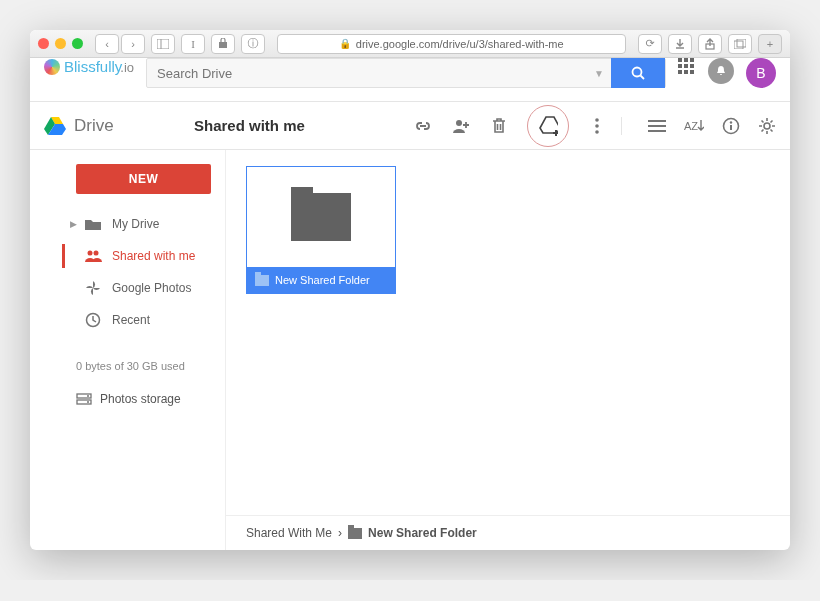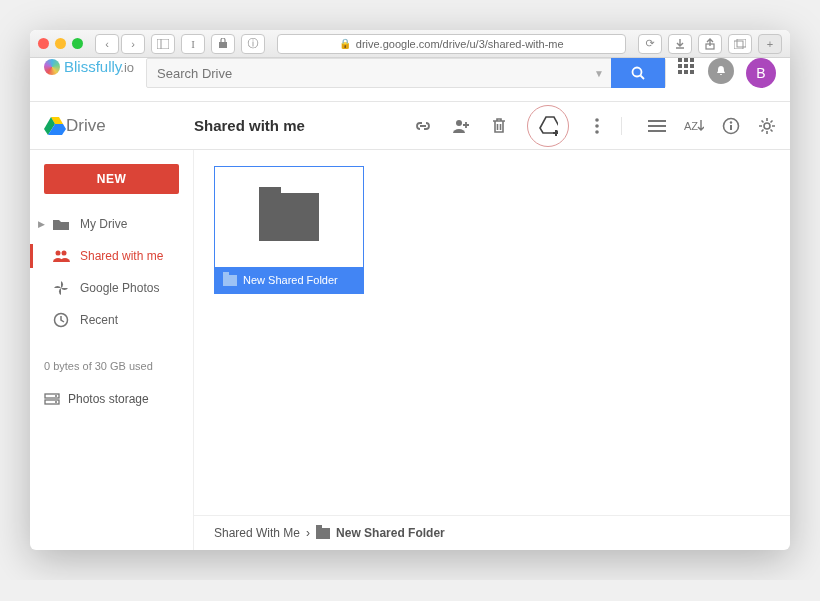--- a/index.html
+++ b/index.html
@@ -25,32 +25,32 @@
   .searchwrap input { flex: 1; border: none; background: transparent; padding: 0 10px; font-size: 13px; outline: none; color: #888; }
   .searchwrap .caret { width: 24px; text-align: center; color: #aaa; font-size: 10px; }
   .search-btn { width: 54px; height: 30px; background: #4285f4; display: flex; align-items: center; justify-content: center; }
   .apps-icon { width: 18px; height: 18px; display: grid; grid-template-columns: repeat(3,4px); grid-template-rows: repeat(3,4px); gap: 2px; }
   .apps-icon span { background: #666; }
   .bell { width: 26px; height: 26px; border-radius: 50%; background: #999; display: flex; align-items: center; justify-content: center; color: #fff; font-size: 13px; }
   .avatar { width: 30px; height: 30px; border-radius: 50%; background: #ab47bc; color: #fff; display: flex; align-items: center; justify-content: center; font-size: 14px; }
 
   
   .actionbar { height: 48px; display: flex; align-items: center; padding: 0 14px; border-bottom: 1px solid #e5e5e5; }
-  .drive-logo { display: flex; align-items: flex-end; gap: 0; width: 150px; }
+  .drive-logo { display: flex; align-items: flex-end; gap: 8px; width: 150px; }
   .drive-name { font-size: 17px; color: #777; }
   .breadcrumb-title { font-size: 15px; color: #333; font-weight: 600; flex: 0 0 auto; }
   .spacer { flex: 1; }
   .action-icons { display: flex; align-items: center; gap: 18px; color: #757575; }
   .action-icons .ic { width: 20px; height: 20px; display: flex; align-items: center; justify-content: center; cursor: pointer; }
   .highlight-circle { border: 1px solid #d99; border-radius: 50%; width: 42px; height: 42px; display: flex; align-items: center; justify-content: center; position: relative; }
   .right-icons { display: flex; align-items: center; gap: 18px; color: #757575; padding-left: 26px; border-left: 1px solid #e5e5e5; margin-left: 14px; }
 
   
   .body { display: flex; min-height: 400px; }
-  .sidebar { width: 164px; padding: 14px 0; border-right: 1px solid #eee; }
+  .sidebar { width: 164px; padding: 14px 0; border-right: 1px solid #eee; margin-left: 32px; }
   .new-btn { margin: 0 14px 14px; height: 30px; background: #db4437; color: #fff; font-size: 12px; font-weight: bold; display: flex; align-items: center; justify-content: center; border-radius: 2px; letter-spacing: 0.5px; }
   .nav-item { display: flex; align-items: center; gap: 10px; padding: 7px 14px 7px 22px; color: #616161; font-size: 12px; cursor: pointer; position: relative; }
   .nav-item.active { color: #db4437; }
   .nav-item.active::before { content: ""; position: absolute; left: 0; top: 4px; bottom: 4px; width: 3px; background: #db4437; }
   .nav-item .arrow { position: absolute; left: 8px; font-size: 9px; color: #999; }
   .nav-item .nic { width: 18px; height: 18px; display: flex; align-items: center; justify-content: center; color: #757575; }
   .nav-item.active .nic { color: #db4437; }
   .storage { padding: 14px; font-size: 11px; color: #888; margin-top: 10px; }
   .upgrade { display: flex; align-items: center; gap: 8px; padding: 6px 14px; font-size: 12px; color: #555; }
 

